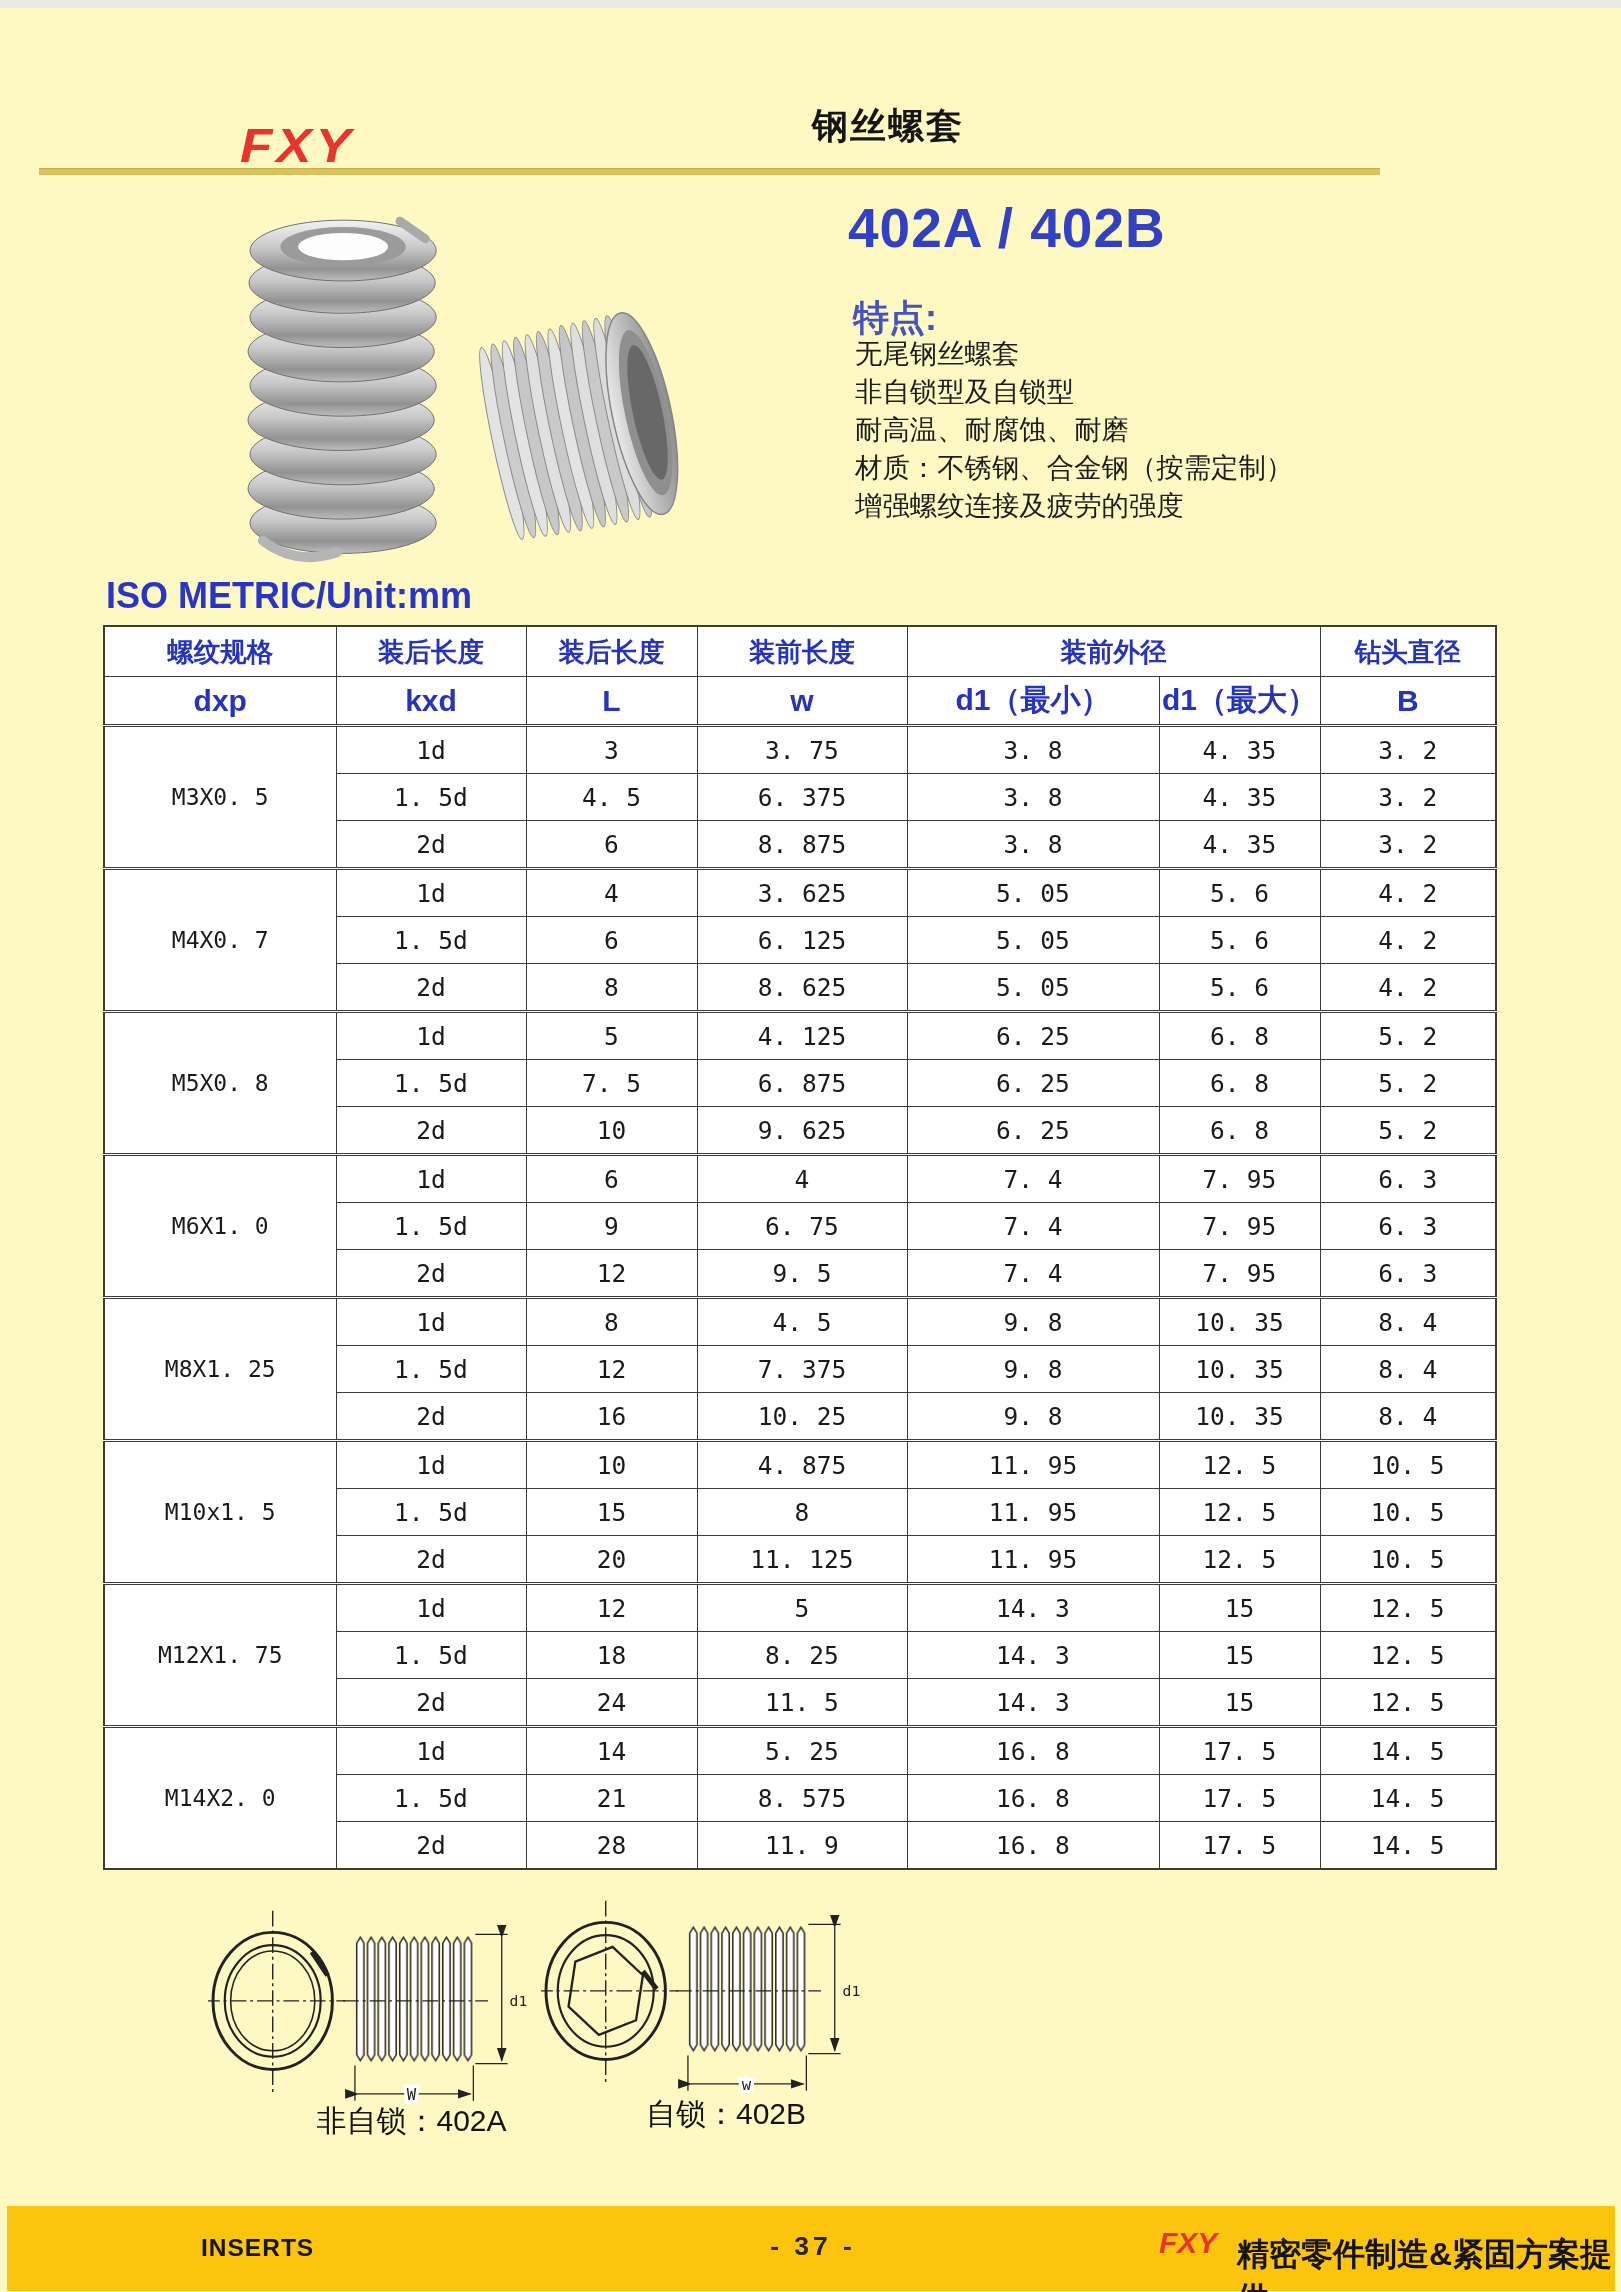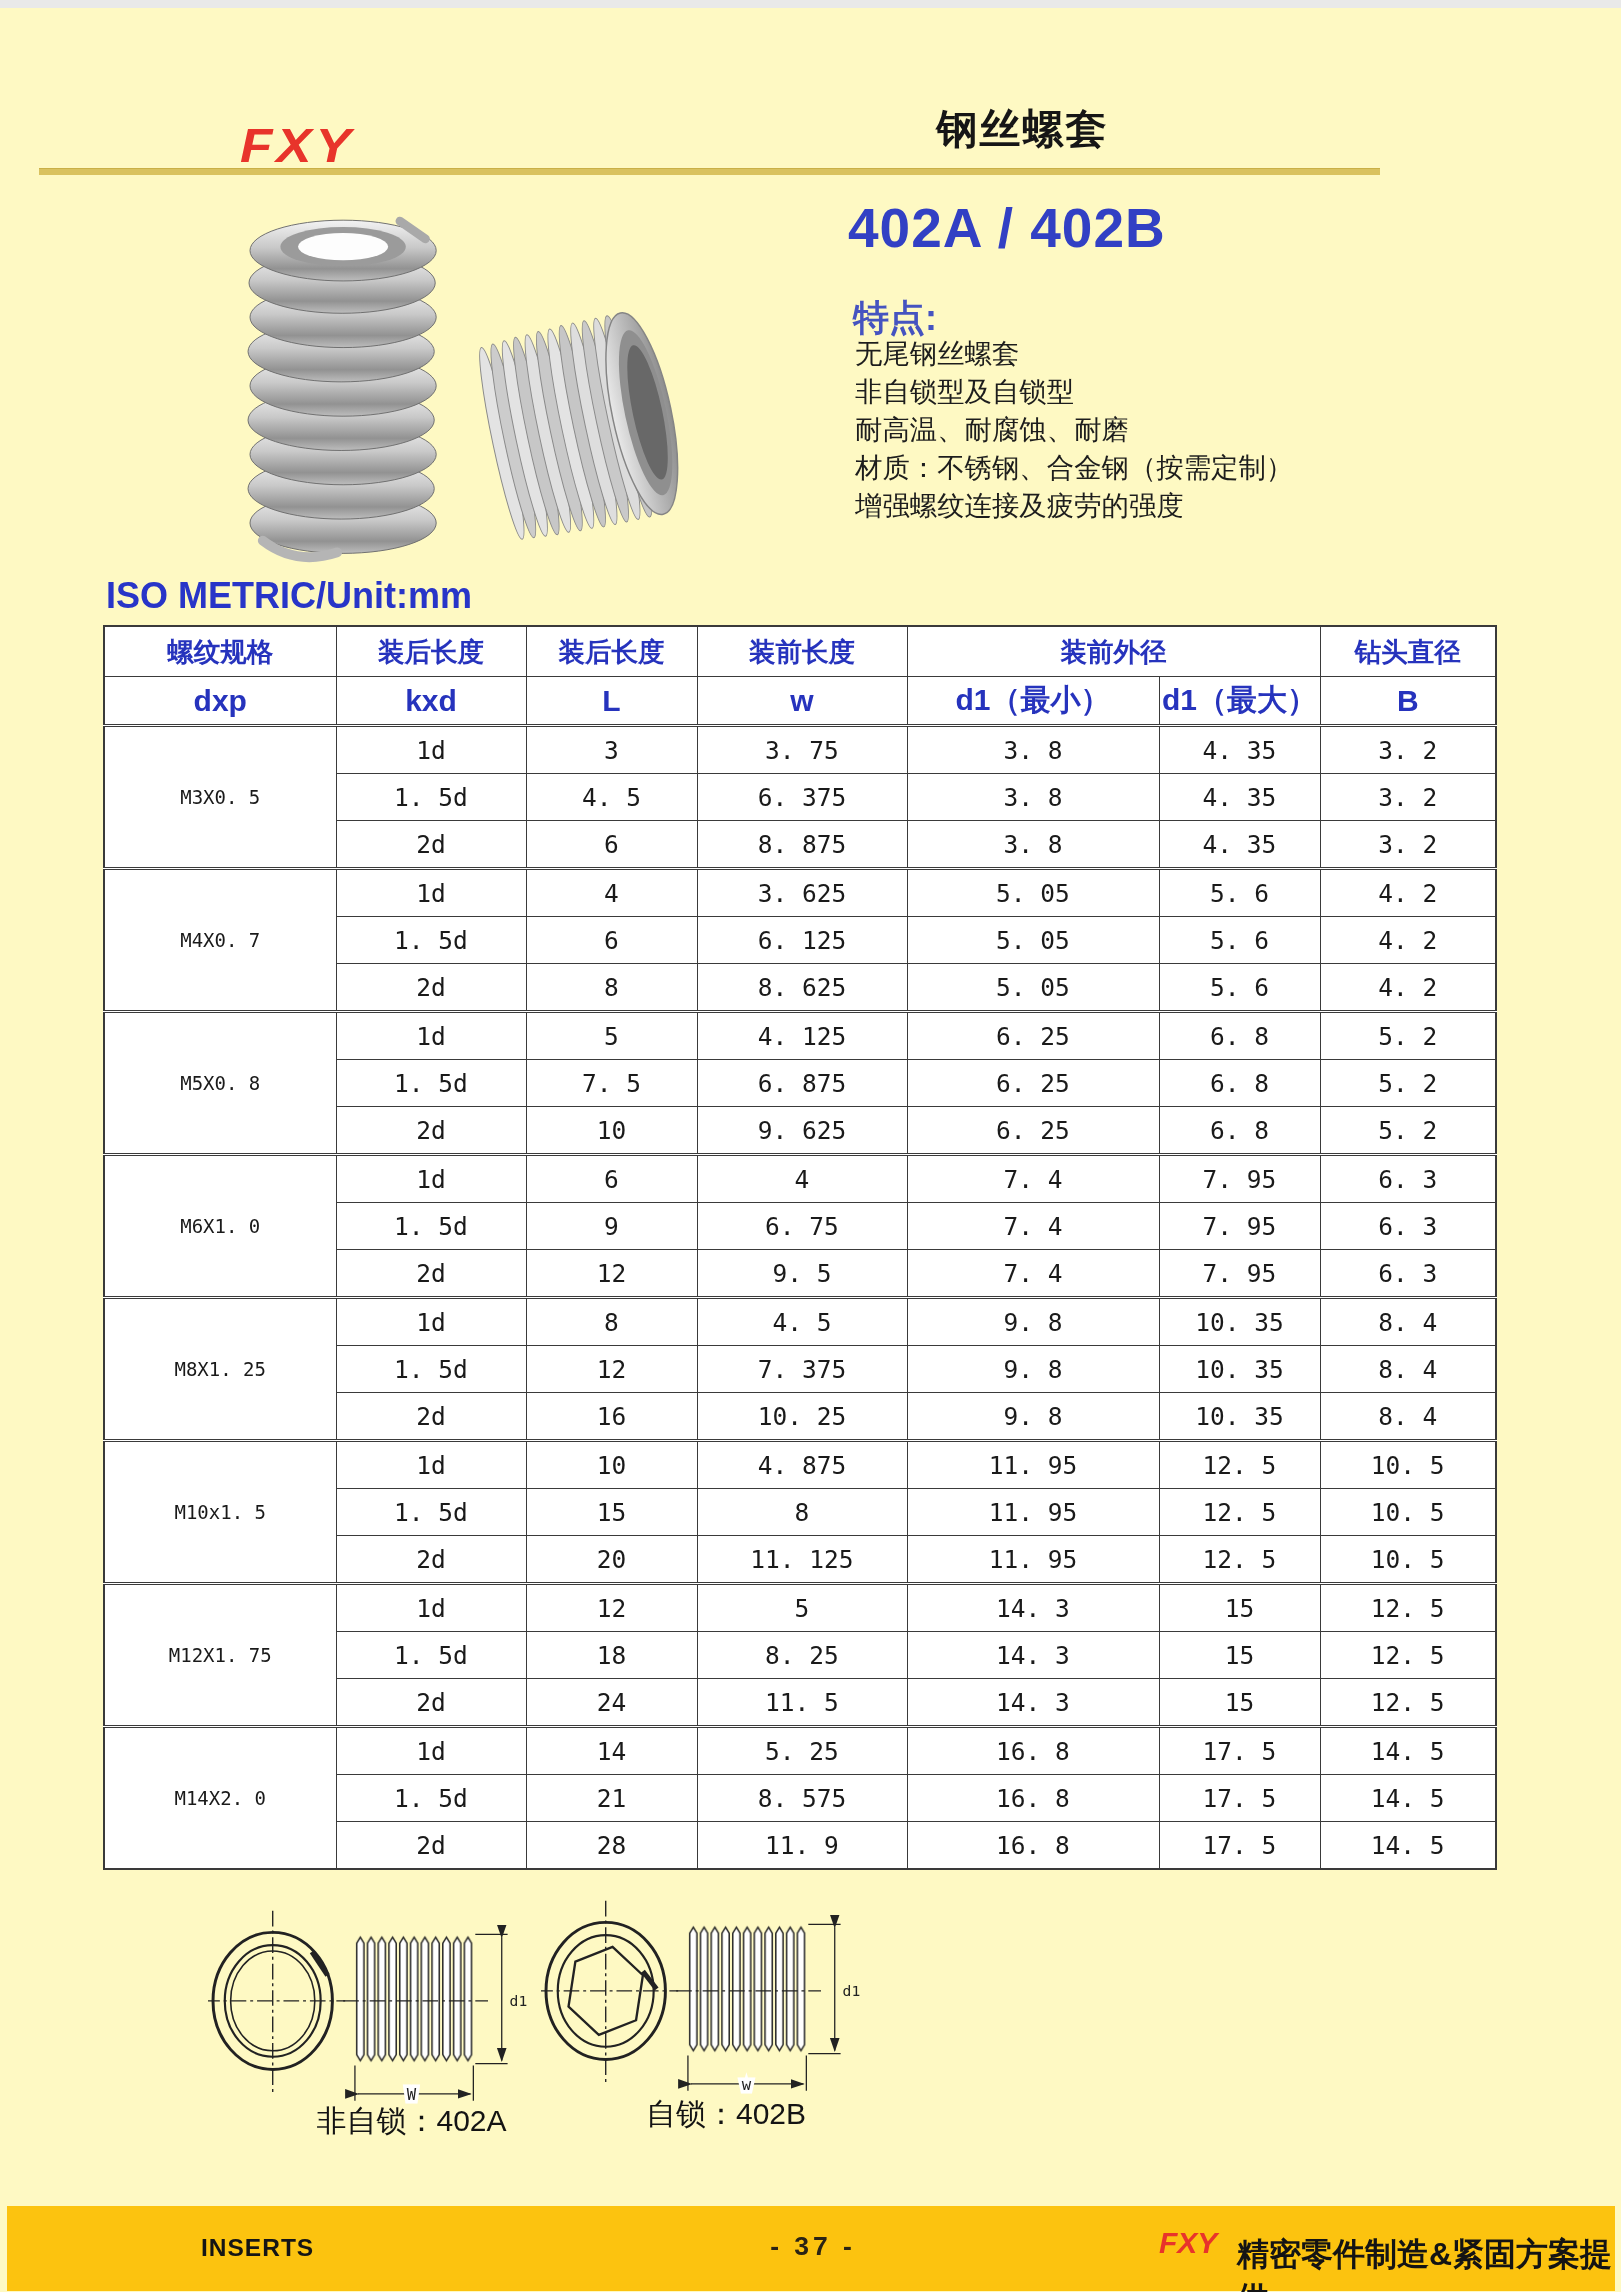--- a/index.html
+++ b/index.html
@@ -3,41 +3,41 @@
 <meta charset="utf-8">
 <style>
   html,body{margin:0;padding:0;background:#e9e9e9;}
   .page{position:relative;width:1621px;height:2293px;background:#fef9c3;margin:8px auto;
         font-family:"Liberation Sans",sans-serif;overflow:hidden;}
   .abs{position:absolute;}
 
   
   .logo{left:240px;top:106px;font-size:53px;font-weight:900;font-style:italic;
         color:#e8342b;letter-spacing:3.9px;transform:scaleY(.92);}
-  .page-title{left:812px;top:94px;width:421px;text-align:center;font-size:41px;
+  .page-title{left:812px;top:94px;width:421px;text-align:left;font-size:36px;
         font-weight:600;color:#161616;letter-spacing:2px;}
   .top-rule{left:39px;top:160px;width:1341px;height:5.9px;background:#d9c25f;
         border-top:1px solid #c9b047;}
 
   
   .model-title{left:848px;top:188px;font-size:55px;font-weight:800;color:#3240c4;letter-spacing:1px;}
   .features-heading{left:853px;top:286px;font-size:36px;font-weight:800;color:#4553c0;text-align:right;}
   .features{left:855px;top:327px;font-size:27.4px;color:#1d1d1d;line-height:38px;}
 
   .iso-heading{left:106px;top:567px;font-size:36px;font-weight:800;color:#2835c8;}
 
   
   table.spec{left:103px;top:617px;border-collapse:collapse;table-layout:fixed;
              background:#fff;border:2.9px solid #3a3a3a;}
   table.spec th,table.spec td{border:1.6px solid #3a3a3a;text-align:center;
              vertical-align:middle;padding:0;}
   table.spec th{color:#2633bd;font-weight:700;font-size:26.5px;height:49px;}
   table.spec tr.sub th{font-size:30px;height:47px;}
   table.spec td{font-family:"DejaVu Sans Mono",monospace;font-size:24.5px;color:#1a1a1a;height:46px;}
-  table.spec td.spec-name{font-size:19px;}
+  table.spec td.spec-name{font-size:23px;}
   table.spec tr.group-start td{border-top:3.9px double #3a3a3a;}
 
   
   .diagram-label{font-size:30px;color:#141414;text-align:center;}
   svg text{font-family:"DejaVu Sans Mono",monospace;}
 
   
   .footer-bar{left:6.9px;top:2198px;width:1608px;height:85px;background:#fcc30f;}
   .footer-left{left:201px;top:2226px;font-size:24.5px;font-weight:800;color:#151515;letter-spacing:1px;}
   .footer-page{left:725px;top:2223px;width:176px;text-align:center;font-size:26.5px;

